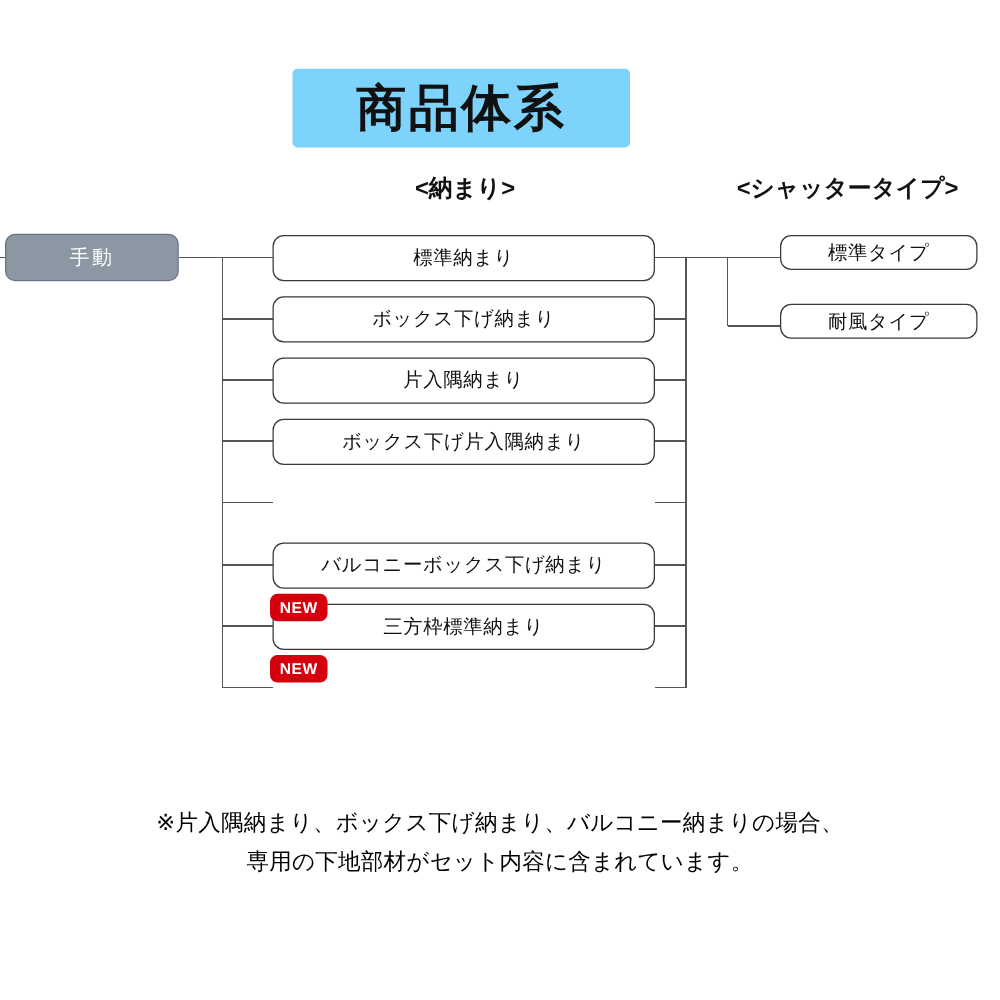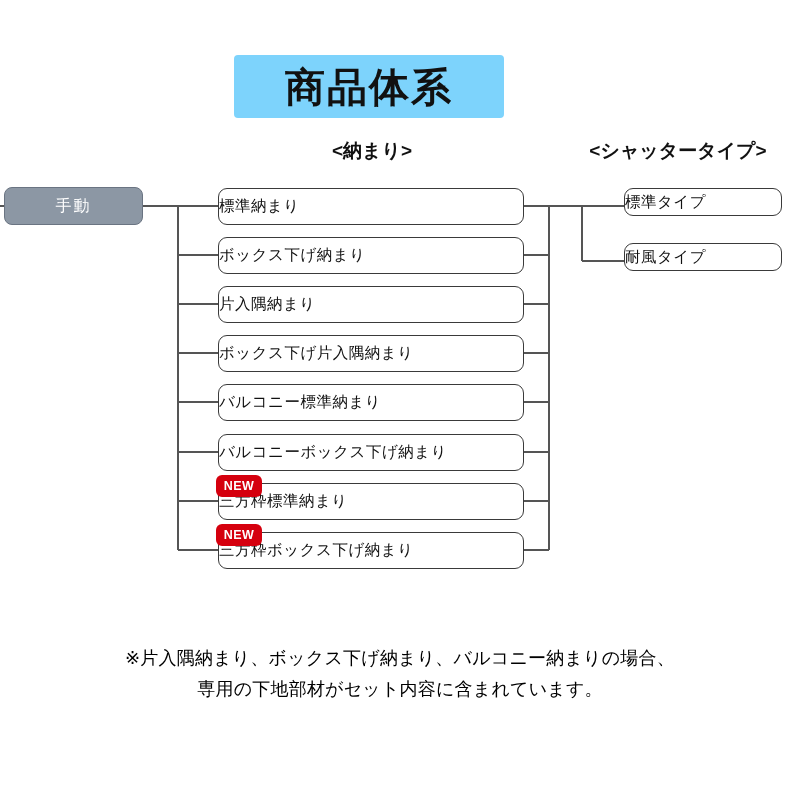--- a/index.html
+++ b/index.html
@@ -93,20 +93,21 @@
 
   
   .node {
     position: absolute;
     box-sizing: border-box;
     background: #ffffff;
     border: 1px solid #3a3a3a;
     border-radius: 9px;
     display: flex;
     align-items: center;
+    justify-content: center;
   }
   .node span.node-label {
     font-size: 15.5px;
     color: #111111;
     letter-spacing: 0.5px;
     white-space: nowrap;
   }
   .node.osamari {
     left: 218px;
     width: 306px;
@@ -210,31 +211,25 @@
   </div>
   <div class="node osamari" style="top:237px">
     <span class="node-label">ボックス下げ納まり</span>
   </div>
   <div class="node osamari" style="top:286px">
     <span class="node-label">片入隅納まり</span>
   </div>
   <div class="node osamari" style="top:335px">
     <span class="node-label">ボックス下げ片入隅納まり</span>
   </div>
-  <div class="node osamari" style="top:384px">
-    <span class="node-label">バルコニー標準納まり</span>
-  </div>
   <div class="node osamari" style="top:434px">
     <span class="node-label">バルコニーボックス下げ納まり</span>
   </div>
   <div class="node osamari" style="top:483px">
     <span class="node-label">三方枠標準納まり</span>
-  </div>
-  <div class="node osamari" style="top:532px">
-    <span class="node-label">三方枠ボックス下げ納まり</span>
   </div>
 
   <div class="new-badge" style="left:216px; top:475px">
     <span>NEW</span>
   </div>
   <div class="new-badge" style="left:216px; top:524px">
     <span>NEW</span>
   </div>
 
   <div class="node shutter" style="top:188px">

